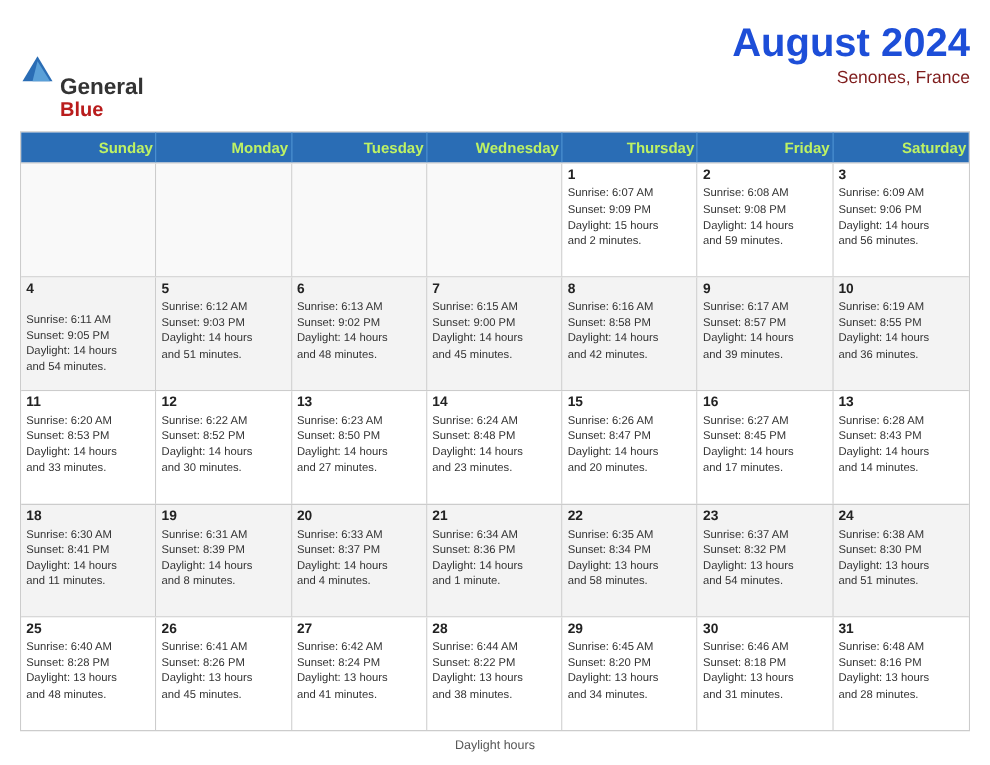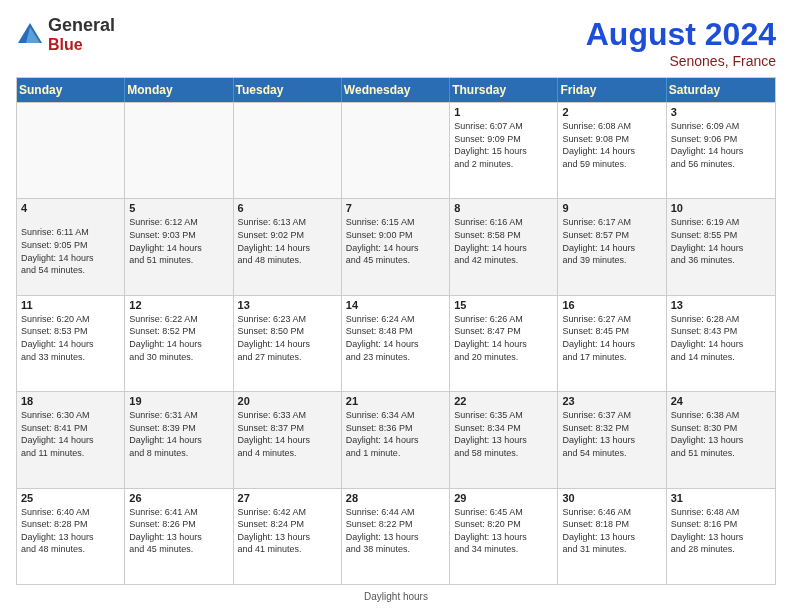--- a/index.html
+++ b/index.html
@@ -30,20 +30,21 @@
     }
     .logo-text {
       display: flex;
       flex-direction: column;
       line-height: 1.1;
     }
     .logo-general {
       font-size: 18px;
       font-weight: bold;
       color: #333;
+      margin-top: 44px;
     }
     .logo-blue {
       font-size: 16px;
       font-weight: bold;
       color: #b91c1c;
     }
     .logo-icon {
       width: 28px;
       height: 28px;
     }
@@ -64,24 +65,24 @@
       display: flex;
       flex-direction: column;
       border: 1px solid #ccc;
     }
     .cal-header-row {
       display: grid;
       grid-template-columns: repeat(7, 1fr);
       background: #2a6db5;
     }
     .cal-header-cell {
-      color: #fef9c3;
+      color: #bef264;
       font-size: 12px;
       font-weight: bold;
-      text-align: left;
+      text-align: right;
       padding: 5px 2px;
       border-right: 1px solid #4a8fd0;
     }
     .cal-header-cell:last-child { border-right: none; }
     .cal-body {
       display: flex;
       flex-direction: column;
       flex: 1;
     }
     .cal-row {

